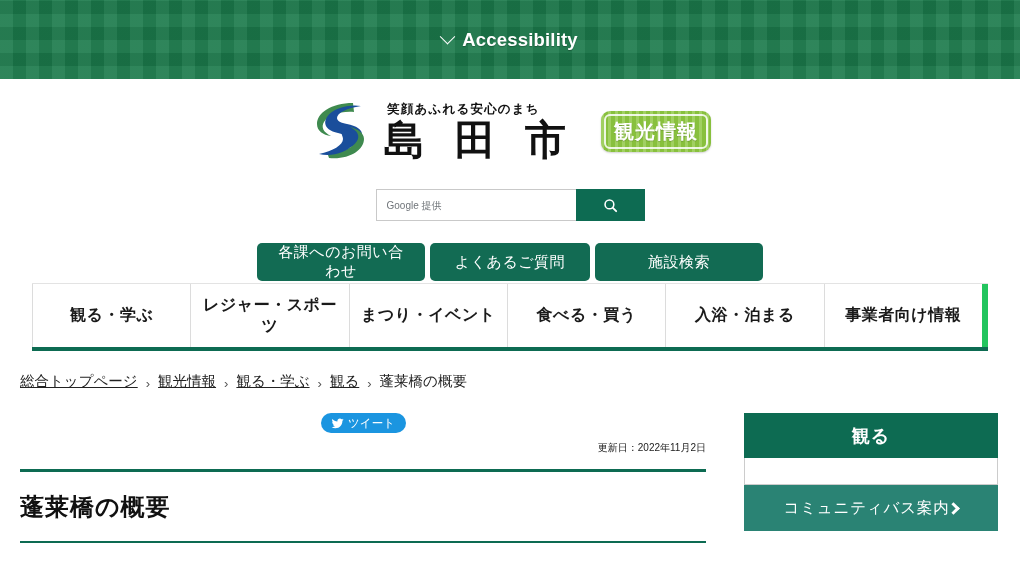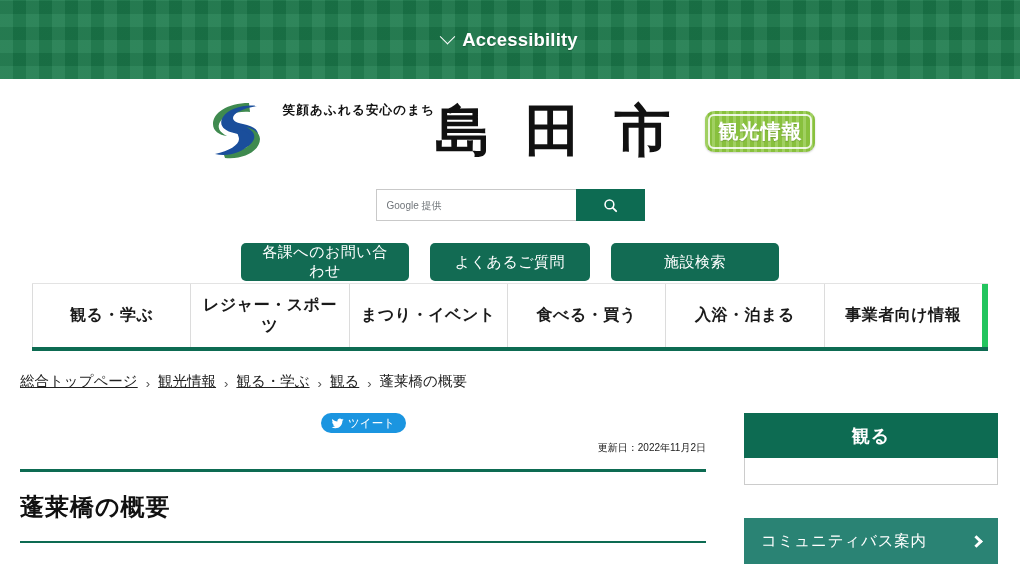--- a/index.html
+++ b/index.html
@@ -54,27 +54,27 @@
   .header{
     height:204px;
     display:flex; flex-direction:column; align-items:center;
     padding-top:14px;
   }
   .logo-row{
     display:flex; align-items:center; justify-content:center;
     height:76px; gap:0;
   }
   .logo-mark{ width:62px; height:66px; flex:none; margin-right:13px;}
-  .logo-text{ display:flex; flex-direction:row; justify-content:flex-start;}
+  .logo-text{ display:flex; flex-direction:column; justify-content:flex-start;}
   .logo-tagline{
     font-size:12.5px; font-weight:bold; color:#111;
     letter-spacing:1.2px; margin-bottom:1px; padding-left:3px;
   }
   .logo-name{
-    font-size:56px; font-weight:bold; color:#111;
+    font-size:41px; font-weight:bold; color:#111;
     letter-spacing:9px; line-height:1.04;
   }
   .tourism-badge{
     margin-left:26px; align-self:center;
     background:#8cc63f;
     background-image:repeating-linear-gradient(90deg, rgba(255,255,255,.18) 0 3px, rgba(0,0,0,.03) 3px 7px);
     border-radius:9px;
     padding:7px 13px;
     position:relative;
     box-shadow:0 1px 2px rgba(0,0,0,.18);
@@ -100,21 +100,21 @@
   }
   .search-input::placeholder{ color:#70757a; }
   .search-btn{
     width:69px; height:32px;
     background:#0d6b52; border:none; cursor:pointer;
     display:flex; align-items:center; justify-content:center;
   }
   .search-btn svg{ width:17px; height:17px; }
 
   
-  .quick-row{ margin-top:22px; display:flex; gap:21px;align-items:center; }
+  .quick-row{ margin-top:22px; display:flex; gap:5px;align-items:center; }
   .quick-btn{
     height:38px; border-radius:5px; background:#126b53;
     color:#fff; font-size:15px; border:none; cursor:pointer;
     display:flex; align-items:center; justify-content:center;
     padding:0 20px; letter-spacing:.5px;
     font-family:"Liberation Sans","DejaVu Sans",sans-serif;
   }
   .qb-0{ width:168px; } .qb-1{ width:160px; } .qb-2{ width:168px; }
 
   
@@ -178,22 +178,22 @@
   .sidebar{ width:254px; margin-left:20px; }
   .side-head{
     height:45px; background:#0d6b52; color:#fff;
     display:flex; align-items:center; justify-content:center;
     font-size:18px; font-weight:bold; letter-spacing:1px;
   }
   .side-box{
     height:27px; border:1px solid #cccccc; border-top:none; background:#fff;
   }
   .bus-banner{
-    margin-top:33px; height:46px; background:#2a8374;
-    display:flex; align-items:center; justify-content:space-between;
+    height:46px; background:#2a8374;
+    display:flex; align-items:center; justify-content:center;
     padding:0 17px; cursor:pointer;
   }
   .bus-banner span{ color:#fff; font-size:15.5px; letter-spacing:.8px; }
   .bus-chevron{
     width:9px; height:9px;
     border-top:3px solid #fff; border-right:3px solid #fff;
     transform:rotate(45deg);
   }
 </style>
 </head>

